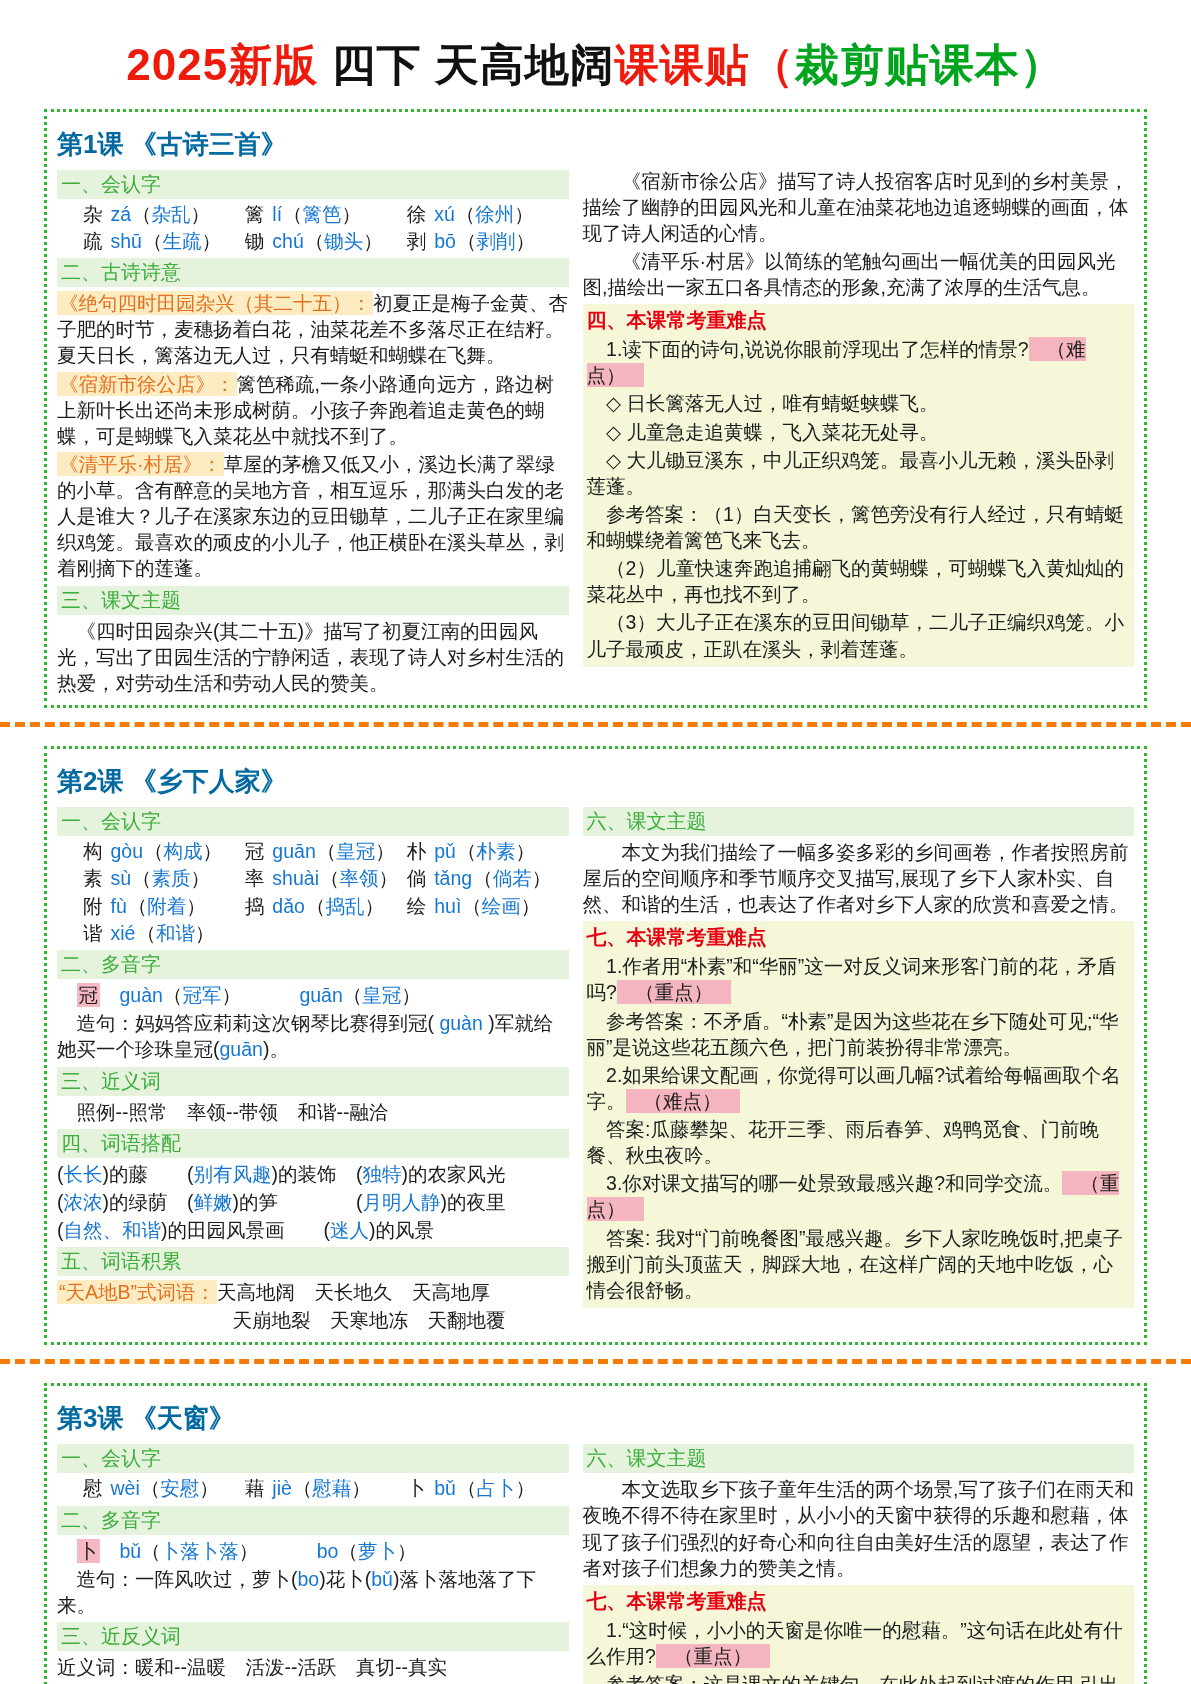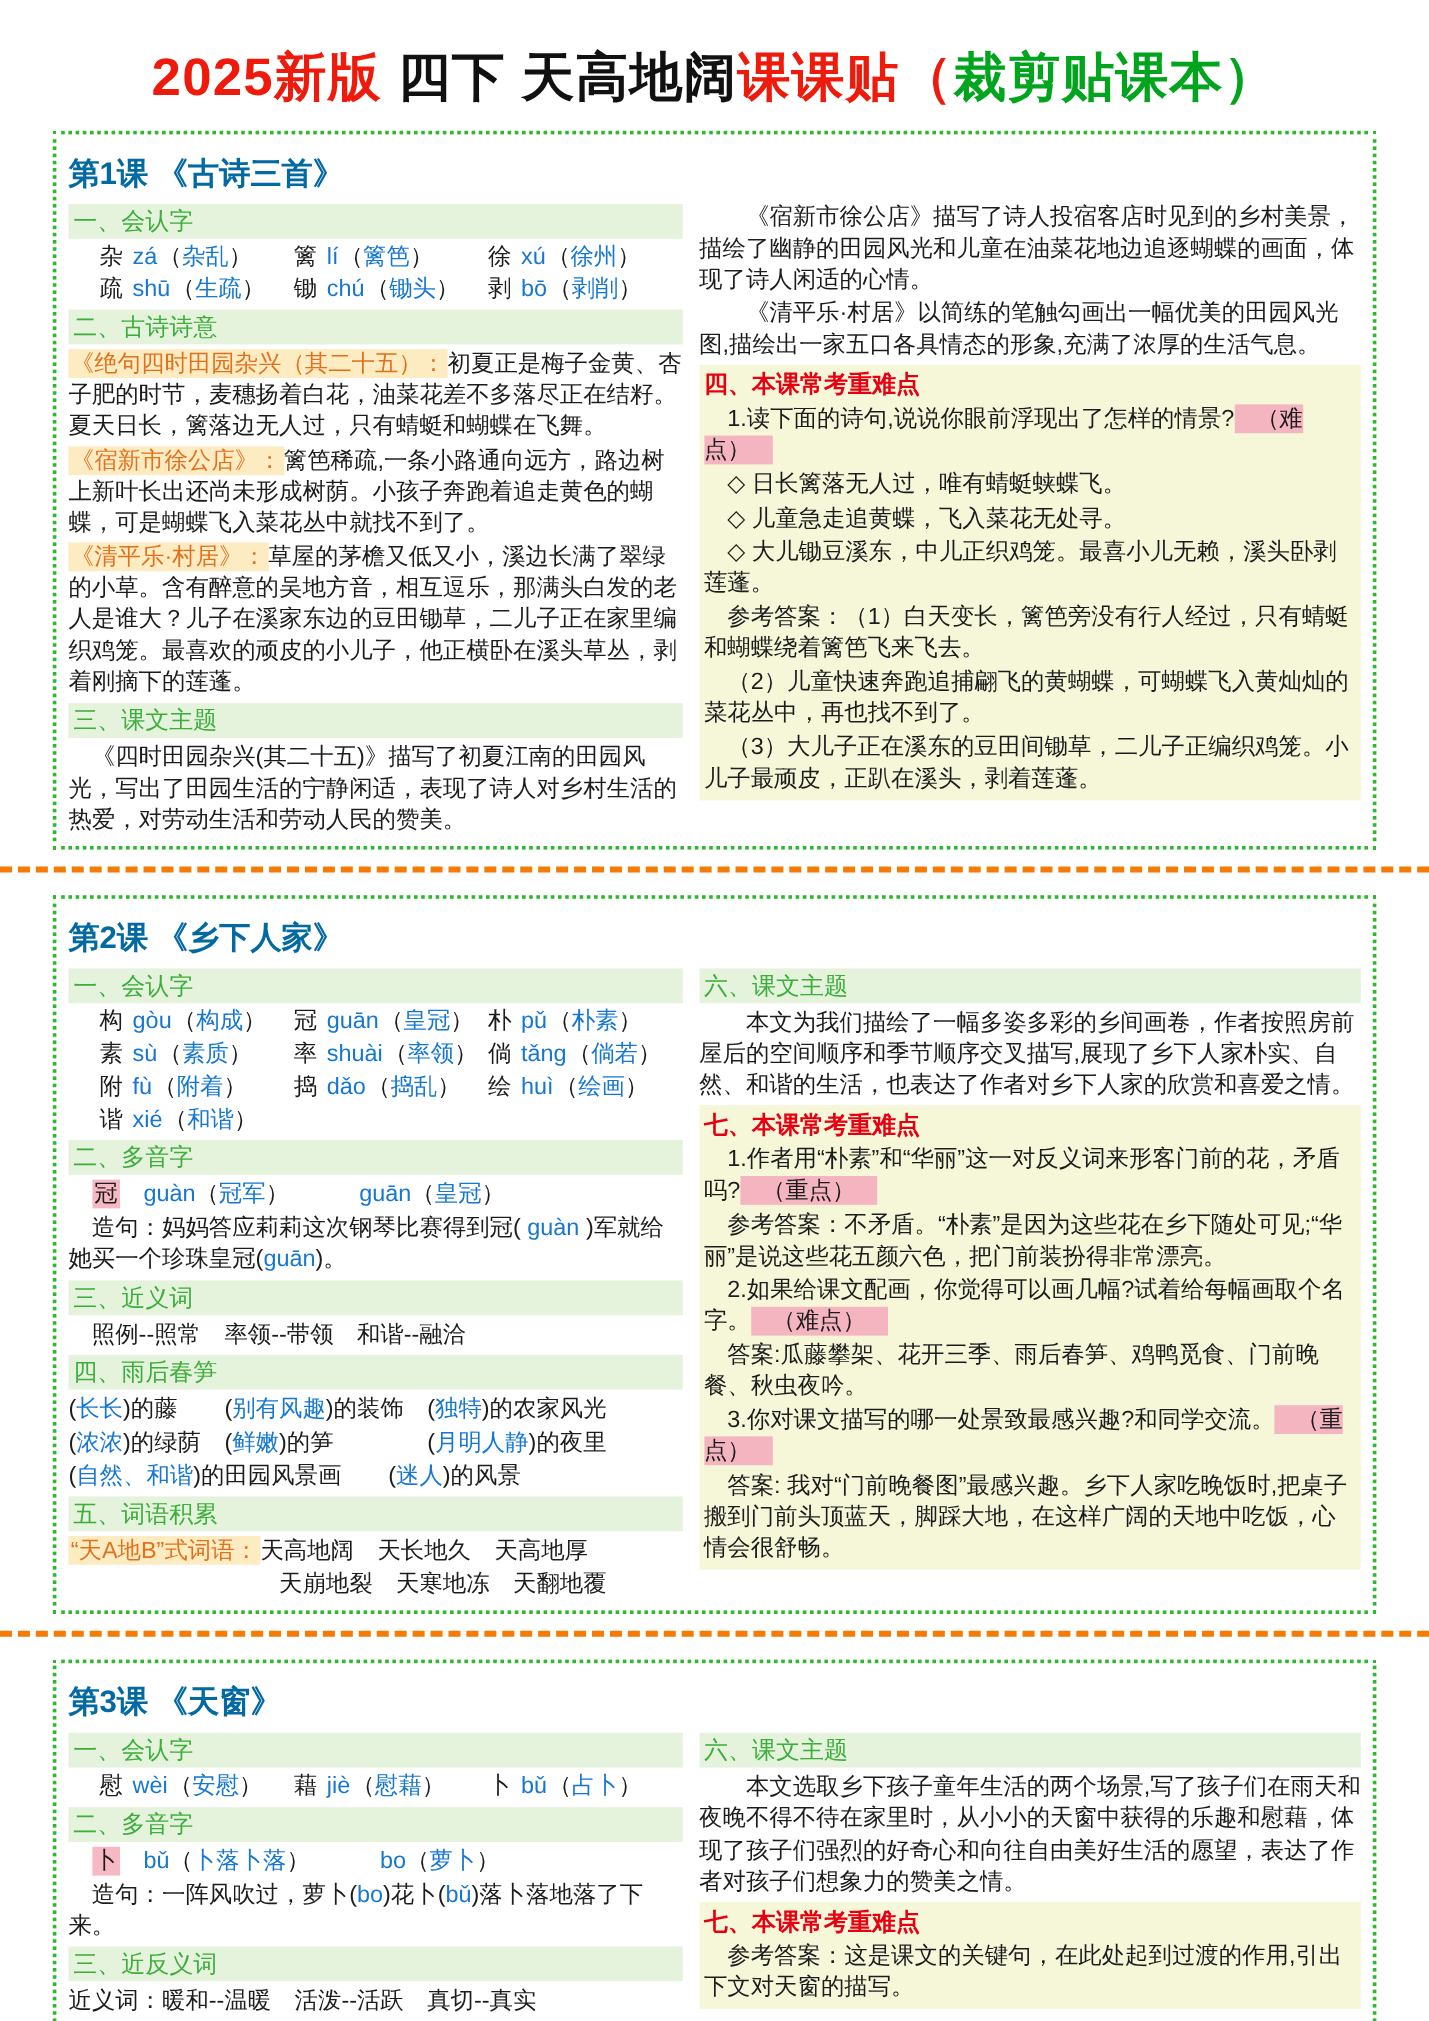--- a/index.html
+++ b/index.html
@@ -92,21 +92,21 @@
               <span class="word-entry"><span class="sk wchar">附</span><span class="sb wpy">fù</span><span class="sb wword">附着</span></span>
               <span class="word-entry"><span class="sk wchar">捣</span><span class="sb wpy">dǎo</span><span class="sb wword">捣乱</span></span>
               <span class="word-entry"><span class="sk wchar">绘</span><span class="sb wpy">huì</span><span class="sb wword">绘画</span></span>
               <span class="word-entry"><span class="sk wchar">谐</span><span class="sb wpy">xié</span><span class="sb wword">和谐</span></span>
             </div>
             <div class="sec-header"><span>二、多音字</span></div>
             <p class="rich ind1"><span class="spc">冠</span><span class="sk">　</span><span class="sb">guàn</span><span class="sk">（</span><span class="sb">冠军</span><span class="sk">）　　　</span><span class="sb">guān</span><span class="sk">（</span><span class="sb">皇冠</span><span class="sk">）</span></p>
             <p class="rich ind1"><span class="sk">造句：妈妈答应莉莉这次钢琴比赛得到冠( </span><span class="sb">guàn</span><span class="sk"> )军就给她买一个珍珠皇冠(</span><span class="sb">guān</span><span class="sk">)。</span></p>
             <div class="sec-header"><span>三、近义词</span></div>
             <p class="rich ind1"><span class="sk">照例--照常　率领--带领　和谐--融洽</span></p>
-            <div class="sec-header"><span>四、雨后春笋</span></div>
+            <div class="sec-header"><span>四、词语搭配</span></div>
             <p class="rich"><span class="sk">(</span><span class="sb">长长</span><span class="sk">)的藤　　(</span><span class="sb">别有风趣</span><span class="sk">)的装饰　(</span><span class="sb">独特</span><span class="sk">)的农家风光</span></p>
             <p class="rich"><span class="sk">(</span><span class="sb">浓浓</span><span class="sk">)的绿荫　(</span><span class="sb">鲜嫩</span><span class="sk">)的笋　　　　(</span><span class="sb">月明人静</span><span class="sk">)的夜里</span></p>
             <p class="rich"><span class="sk">(</span><span class="sb">自然、和谐</span><span class="sk">)的田园风景画　　(</span><span class="sb">迷人</span><span class="sk">)的风景</span></p>
             <div class="sec-header"><span>五、词语积累</span></div>
             <p class="rich"><span class="so">“天A地B”式词语：</span><span class="sk">天高地阔　天长地久　天高地厚</span></p>
             <p class="rich"><span class="sk">　　　　　　　　　天崩地裂　天寒地冻　天翻地覆</span></p>
           </div>
           <div class="col col-right">
             <div class="sec-header"><span>六、课文主题</span></div>
             <p class="rich ind2"><span class="sk">本文为我们描绘了一幅多姿多彩的乡间画卷，作者按照房前屋后的空间顺序和季节顺序交叉描写,展现了乡下人家朴实、自然、和谐的生活，也表达了作者对乡下人家的欣赏和喜爱之情。</span></p>
@@ -138,19 +138,20 @@
             <p class="rich ind1"><span class="sk">造句：一阵风吹过，萝卜(</span><span class="sb">bo</span><span class="sk">)花卜(</span><span class="sb">bǔ</span><span class="sk">)落卜落地落了下来。</span></p>
             <div class="sec-header"><span>三、近反义词</span></div>
             <p class="rich"><span class="sk">近义词：暖和--温暖　活泼--活跃　真切--真实</span></p>
             <p class="rich"><span class="sk">反义词：活泼--沉闷　真切--模糊</span></p>
           </div>
           <div class="col col-right">
             <div class="sec-header"><span>六、课文主题</span></div>
             <p class="rich ind2"><span class="sk">本文选取乡下孩子童年生活的两个场景,写了孩子们在雨天和夜晚不得不待在家里时，从小小的天窗中获得的乐趣和慰藉，体现了孩子们强烈的好奇心和向往自由美好生活的愿望，表达了作者对孩子们想象力的赞美之情。</span></p>
             <div class="yellow-box">
               <div class="red-header"><span>七、本课常考重难点</span></div>
+              <p class="rich ind1"><span class="sk">1.“这时候，小小的天窗是你唯一的慰藉。”这句话在此处有什么作用?</span><span class="spk">（重点）</span></p>
               <p class="rich ind1"><span class="sk">参考答案：这是课文的关键句，在此处起到过渡的作用,引出下文对天窗的描写。</span></p>
             </div>
           </div>
         </div>
       </section>
     </div>
 </div>
 
 </body></html>

